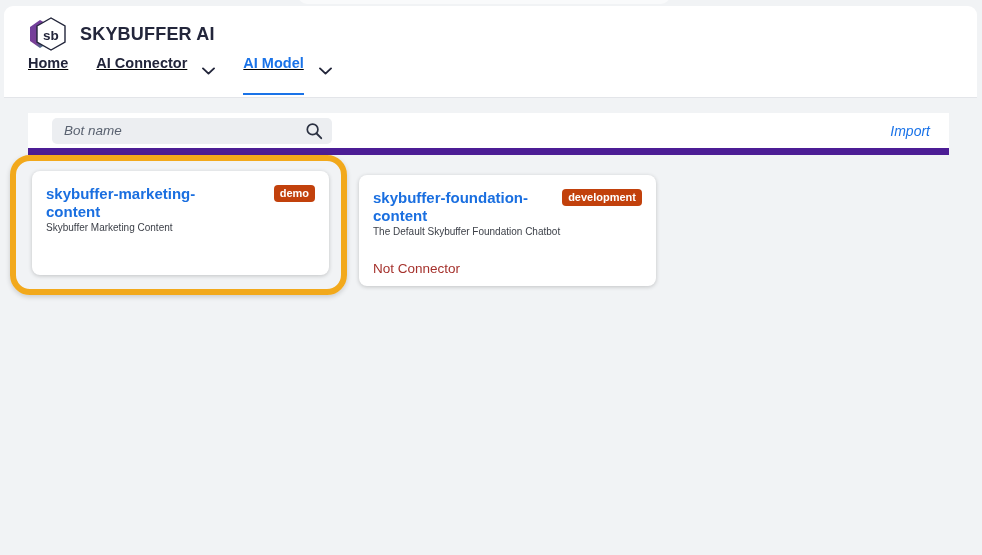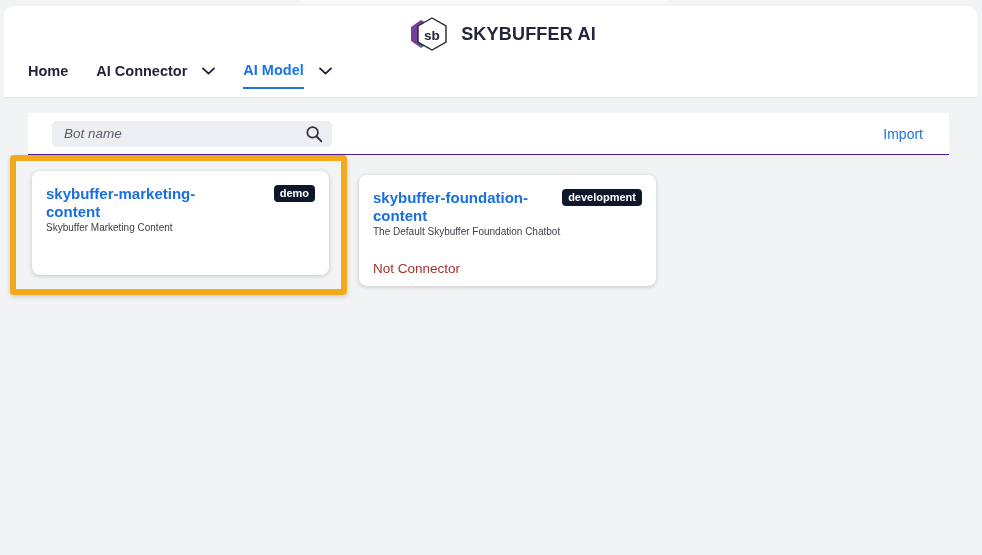--- a/index.html
+++ b/index.html
@@ -39,21 +39,20 @@
     border-top-right-radius: 9px;
     box-sizing: border-box;
   }
 
   .brand-row {
     display: flex;
     align-items: center;
     padding: 13px 0 0 22px;
     height: 44px;
     box-sizing: border-box;
-    justify-content: center;
   }
 
   .logo-mark {
     width: 42px;
     height: 42px;
     position: relative;
     flex: 0 0 auto;
   }
   .logo-mark svg { display: block; }
 
@@ -71,24 +70,24 @@
     display: flex;
     align-items: flex-end;
     height: 40px;
     padding-left: 24px;
     margin-top: 5px;
     box-sizing: border-box;
   }
 
   .nav-item {
     display: flex;
-    align-items: center;
     height: 100%;
     margin-right: 28px;
     cursor: default;
+    text-decoration: underline;
   }
   .nav-label {
     font-size: 14.5px;
     font-weight: bold;
     color: #23263b;
     padding-bottom: 9px;
     white-space: nowrap;
   }
   .nav-item.active .nav-label {
     color: #1a73e8;
@@ -111,21 +110,21 @@
   }
 
   
   .toolbar {
     position: absolute;
     left: 28px;
     top: 113px;
     width: 921px;
     height: 42px;
     background: #ffffff;
-    border-bottom: 1px solid #4c1d95;
+    border-bottom: 7px solid #4c1d95;
     box-sizing: border-box;
     display: flex;
     align-items: center;
   }
 
   .search-wrap {
     position: relative;
     margin-left: 24px;
     width: 280px;
     height: 26px;
@@ -153,45 +152,46 @@
   }
   .search-icon {
     position: absolute;
     right: 9px;
     top: 4px;
     display: flex;
   }
 
   .import-link {
     margin-left: auto;
-    margin-right: 26px;
+    margin-right: 19px;
     font-size: 14px;
     color: #1a73e8;
     cursor: pointer;
     white-space: nowrap;
+    font-style: italic;
   }
 
   
   .card-grid {
     position: absolute;
     left: 0;
     top: 155px;
     width: 982px;
     display: flex;
     align-items: flex-start;
   }
 
   .card-slot {
     position: relative;
     box-sizing: border-box;
   }
 
   .card-slot.highlighted {
     border: 6px solid #f2a91c;
-    border-radius: 4px;
+    border-radius: 20px;
     padding: 10px 12px 14px 16px;
     margin-left: 10px;
     box-shadow: 0 2px 5px rgba(0,0,0,0.16);
   }
   .card-slot.plain {
     padding: 20px 0 0 12px;
   }
 
   .bot-card {
     width: 297px;
@@ -216,21 +216,21 @@
     font-weight: bold;
     color: #1a6fe0;
     line-height: 1.18;
     max-width: 200px;
     word-break: break-word;
   }
 
   .badge {
     flex: 0 0 auto;
     margin-left: 8px;
-    background: #0f172a;
+    background: #c2410c;
     color: #ffffff;
     font-size: 11px;
     font-weight: bold;
     border-radius: 4px;
     padding: 2px 6px 3px 6px;
     white-space: nowrap;
     line-height: 1.1;
   }
 
   .card-desc {

